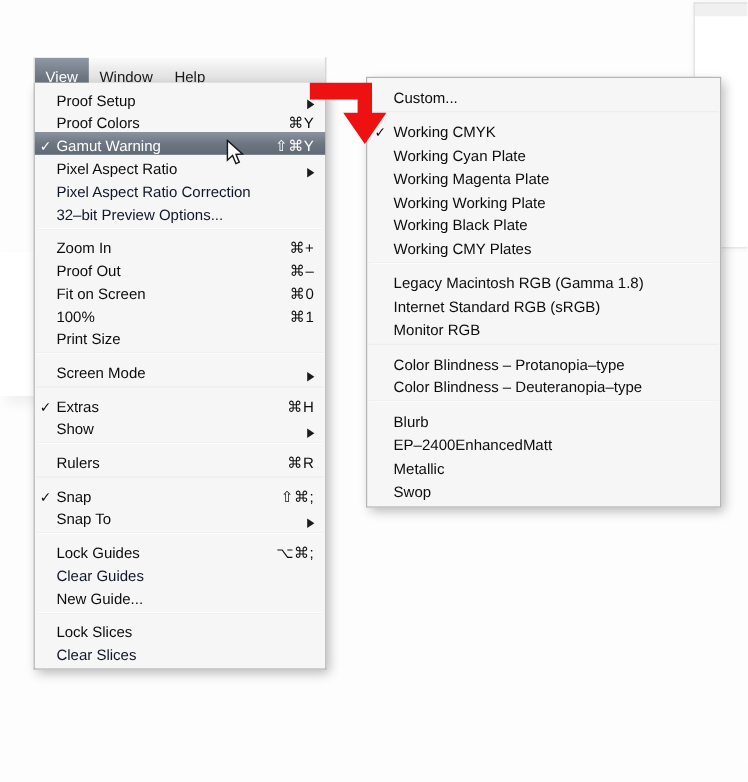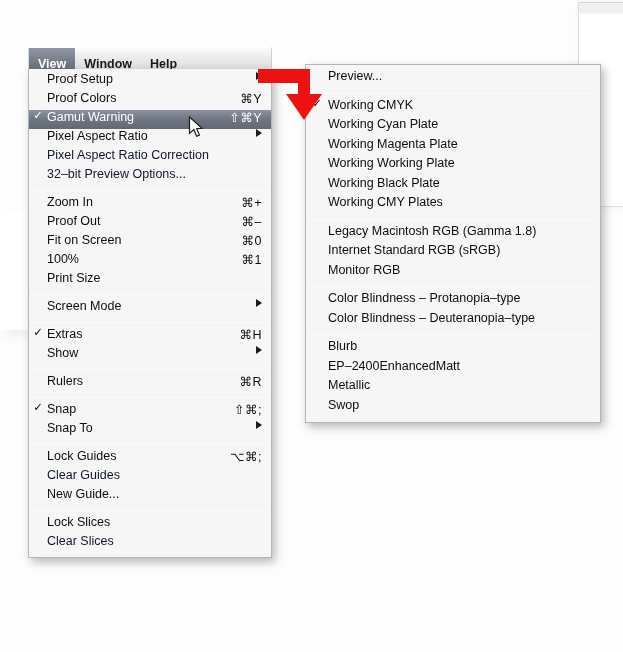--- a/index.html
+++ b/index.html
@@ -59,21 +59,20 @@
     align-items: stretch;
     overflow: hidden;
   }
   .mb-item {
     display: flex; align-items: center;
     padding: 16px 9px;
     font-size: 12.5px;
     color: #1a1a1a;
     white-space: nowrap;
     cursor: default;
-    font-weight: bold;
   }
   .mb-item.active {
     background: linear-gradient(to bottom,#8f98a4 0%, #6e7782 50%, #5f6974 100%);
     color: #ffffff;
   }
 
   
   .menu-panel {
     position: absolute;
     background: #f6f6f6;
@@ -88,21 +87,21 @@
   }
   #submenu {
     left: 305px; top: 64px; width: 296px;
     border-top: 1px solid #b5b5b5;
     padding-top: 4px; padding-bottom: 5px;
   }
 
   .mrow {
     position: relative;
     display: flex;
-    align-items: flex-start;
+    align-items: flex-end;
     height: 19px;
     padding: 0 9px 0 0;
     font-size: 12.5px;
     color: #0d0d0d;
     white-space: nowrap;
     cursor: default;
   }
   .mrow .chk {
     width: 18px;
     flex: 0 0 18px;
@@ -303,21 +302,21 @@
       <div class="mrow disabled">
         <span class="chk"></span>
         <span class="lbl">Clear Slices</span>
         <span class="key"></span>
       </div>
     </div>
 
   <div id="submenu" class="menu-panel">
       <div class="mrow">
         <span class="chk"></span>
-        <span class="lbl">Preview...</span>
+        <span class="lbl">Custom...</span>
       </div>
       <div class="msep"></div>
       <div class="mrow">
         <span class="chk">✓</span>
         <span class="lbl">Working CMYK</span>
       </div>
       <div class="mrow">
         <span class="chk"></span>
         <span class="lbl">Working Cyan Plate</span>
       </div>

